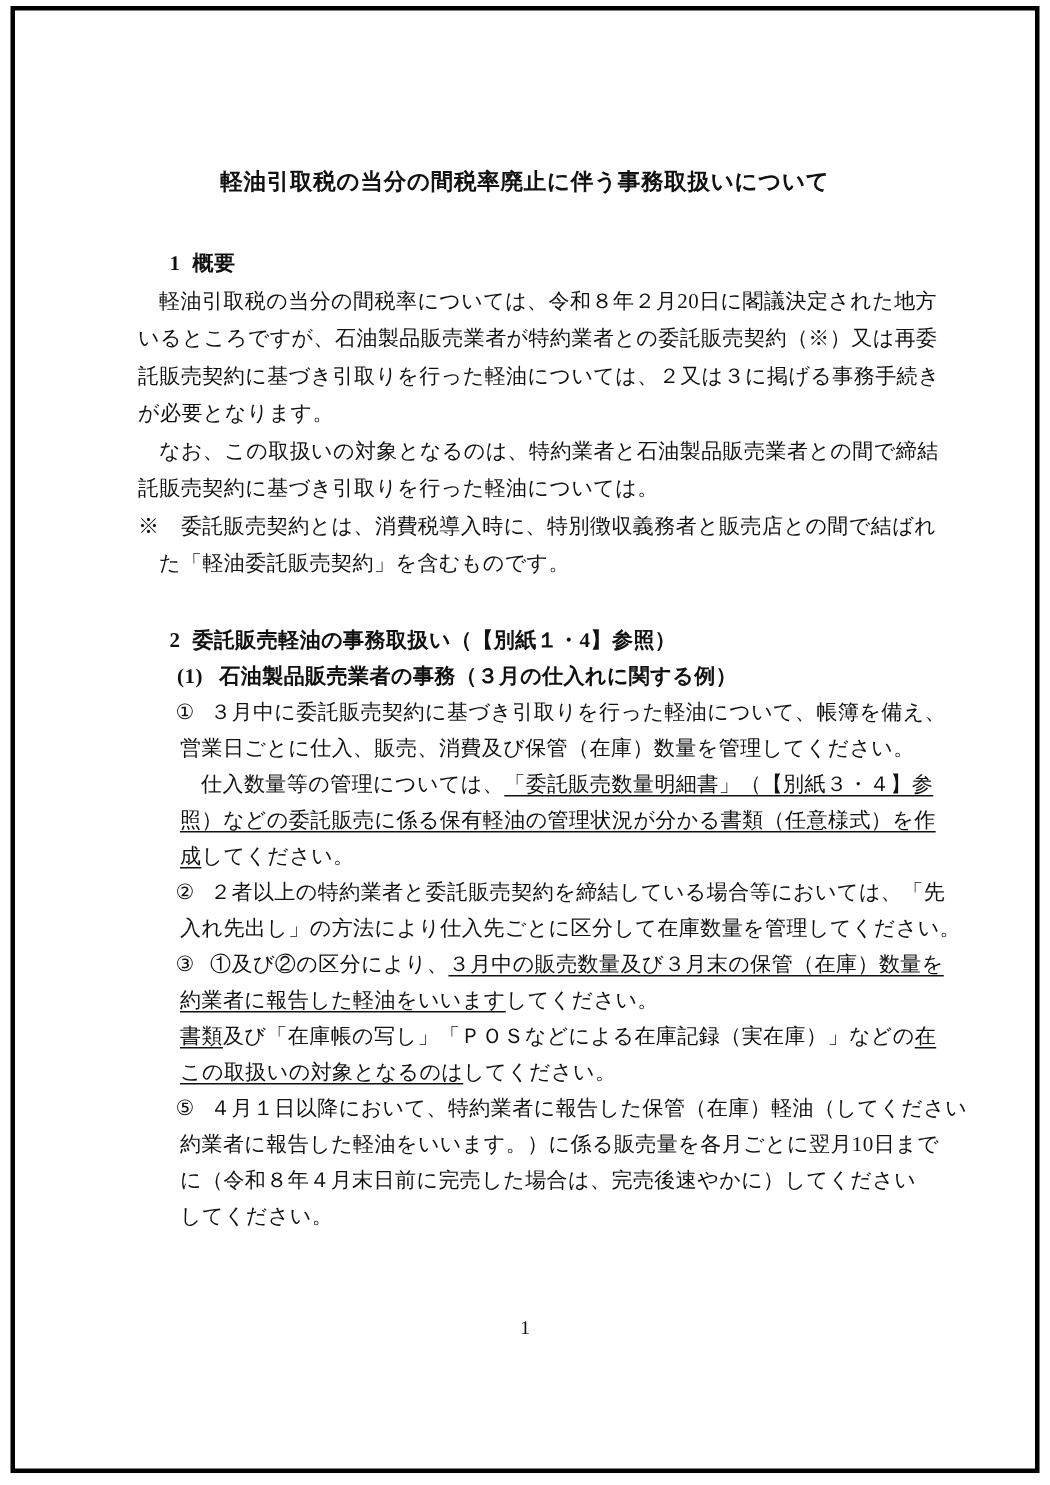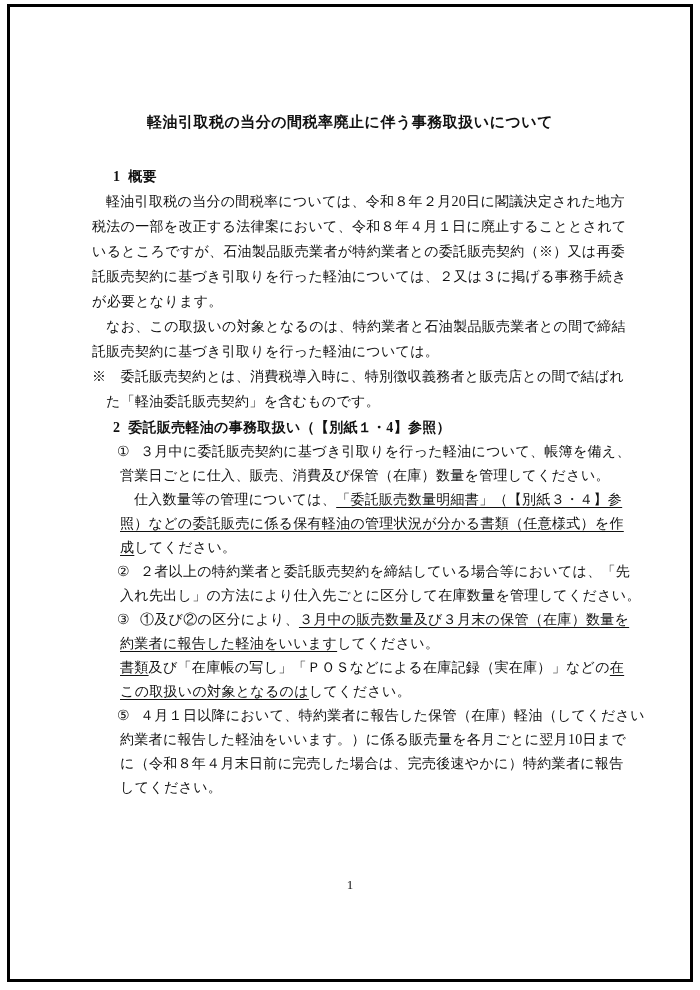--- a/index.html
+++ b/index.html
@@ -56,46 +56,46 @@
 
 <div class="page">
   <div class="frame"></div>
 
   <div class="doc-title">軽油引取税の当分の間税率廃止に伴う事務取扱いについて</div>
 
   <div class="sec" id="sec1">
     <div class="ln hd"><span>1</span><span class="gap17">概要</span></div>
     <div id="sec1-lines">
         <div class="ln i-first"><span>軽油引取税の当分の間税率については、令和８年２月20日に閣議決定された地方</span></div>
-        <div class="ln"><span>税法の一部を改正する法律案において、令和８年４月１日に廃止することとされて</span></div>
         <div class="ln"><span>いるところですが、石油製品販売業者が特約業者との委託販売契約（※）又は再委</span></div>
         <div class="ln"><span>託販売契約に基づき引取りを行った軽油については、２又は３に掲げる事務手続き</span></div>
         <div class="ln"><span>が必要となります。</span></div>
         <div class="ln i-first"><span>なお、この取扱いの対象となるのは、特約業者と石油製品販売業者との間で締結</span></div>
         <div class="ln"><span>託販売契約に基づき引取りを行った軽油については。</span></div>
         <div class="ln"><span>※　委託販売契約とは、消費税導入時に、特別徴収義務者と販売店との間で結ばれ</span></div>
         <div class="ln i-first"><span>た「軽油委託販売契約」を含むものです。</span></div>
       </div>
   </div>
 
   <div class="sec" id="sec2">
     <div class="ln hd"><span>2</span><span class="gap17">委託販売軽油の事務取扱い（【別紙１・4】参照）</span></div>
+    <div class="ln hd2"><span>(1)</span><span class="gap11">石油製品販売業者の事務（３月の仕入れに関する例）</span></div>
     <div id="sec2-lines">
         <div class="ln it"><span class="num">①</span><span>３月中に委託販売契約に基づき引取りを行った軽油について、帳簿を備え、</span></div>
         <div class="ln it-c"><span>営業日ごとに仕入、販売、消費及び保管（在庫）数量を管理してください。</span></div>
         <div class="ln sub"><span>仕入数量等の管理については、</span><span class="u">「委託販売数量明細書」（【別紙３・４】参</span></div>
         <div class="ln it-c"><span class="u">照）などの委託販売に係る保有軽油の管理状況が分かる書類（任意様式）を作</span></div>
         <div class="ln it-c"><span class="u">成</span><span>してください。</span></div>
         <div class="ln it"><span class="num">②</span><span>２者以上の特約業者と委託販売契約を締結している場合等においては、「先</span></div>
         <div class="ln it-c"><span>入れ先出し」の方法により仕入先ごとに区分して在庫数量を管理してください。</span></div>
         <div class="ln it"><span class="num">③</span><span>①及び②の区分により、</span><span class="u">３月中の販売数量及び３月末の保管（在庫）数量を</span></div>
         <div class="ln it-c"><span class="u">約業者に報告した軽油をいいます</span><span>してください。</span></div>
         <div class="ln it-c"><span class="u">書類</span><span>及び「在庫帳の写し」「ＰＯＳなどによる在庫記録（実在庫）」などの</span><span class="u">在</span></div>
         <div class="ln it-c"><span class="u">この取扱いの対象となるのは</span><span>してください。</span></div>
         <div class="ln it"><span class="num">⑤</span><span>４月１日以降において、特約業者に報告した保管（在庫）軽油（してください</span></div>
         <div class="ln it-c"><span>約業者に報告した軽油をいいます。）に係る販売量を各月ごとに翌月10日まで</span></div>
-        <div class="ln it-c"><span>に（令和８年４月末日前に完売した場合は、完売後速やかに）特約業者に報告</span></div>
+        <div class="ln it-c"><span>に（令和８年４月末日前に完売した場合は、完売後速やかに）してください</span></div>
         <div class="ln it-c"><span>してください。</span></div>
       </div>
   </div>
 
   <div class="page-number">1</div>
 </div>
 
 </body></html>

